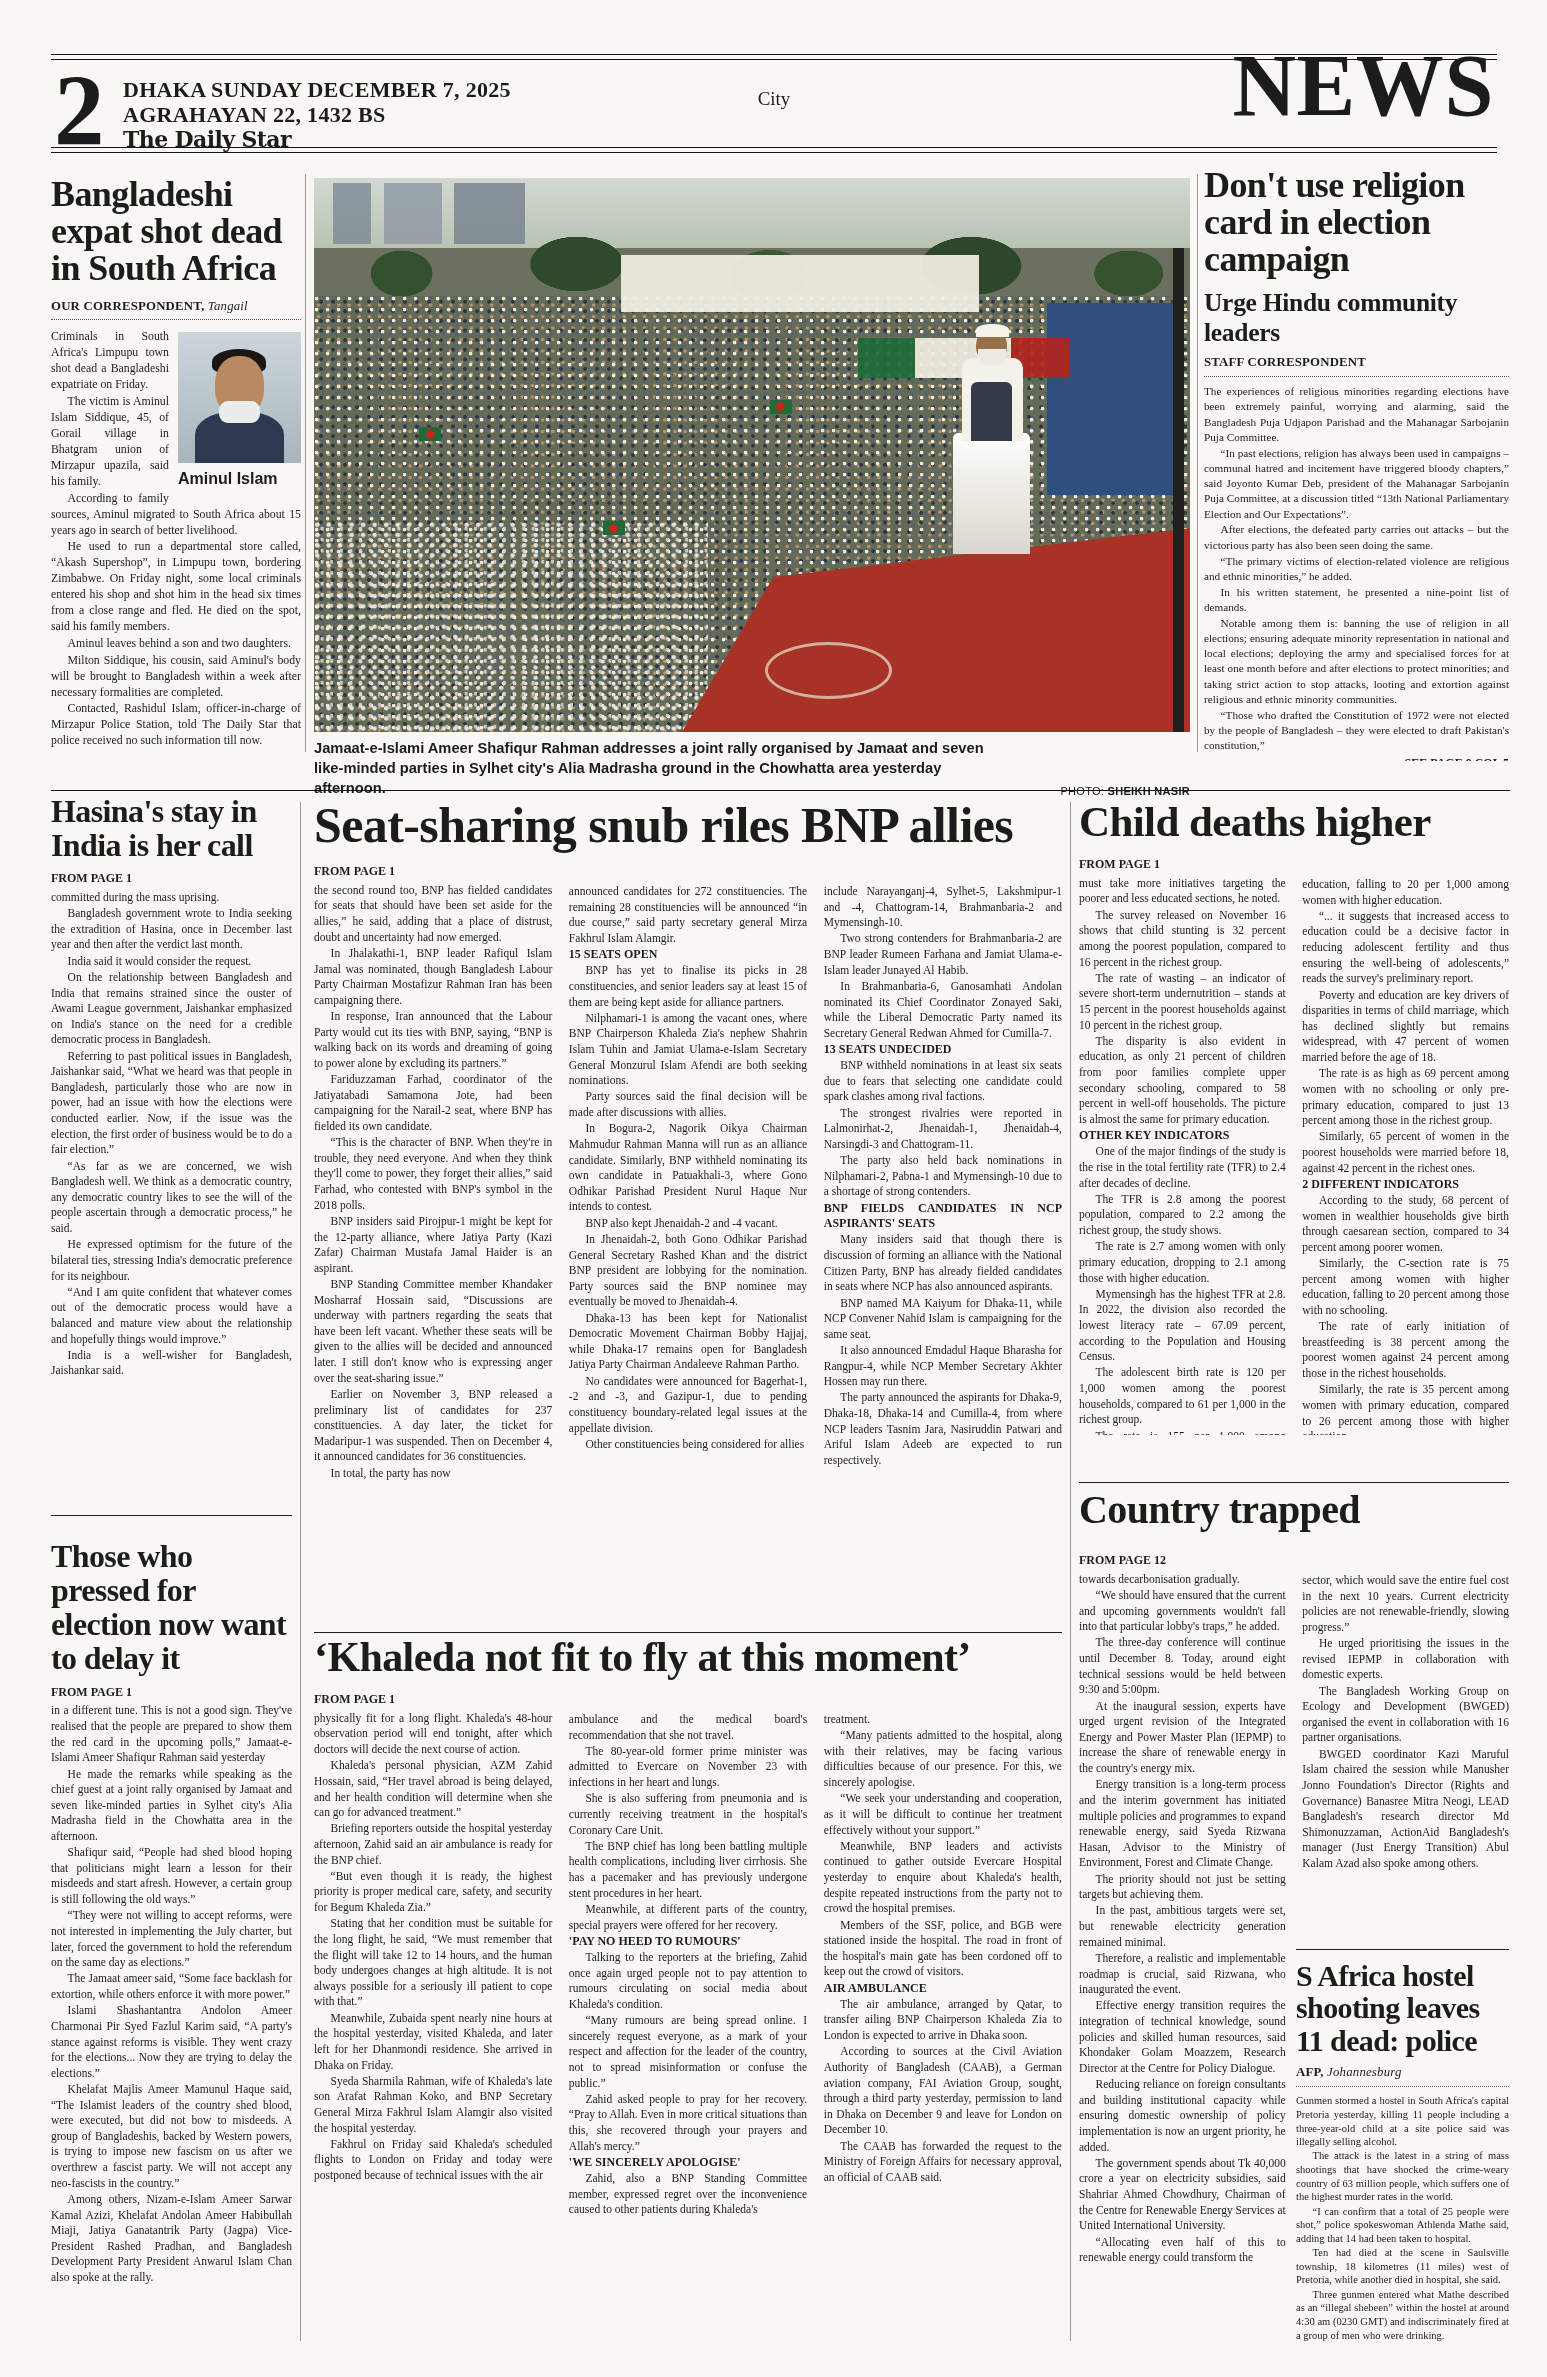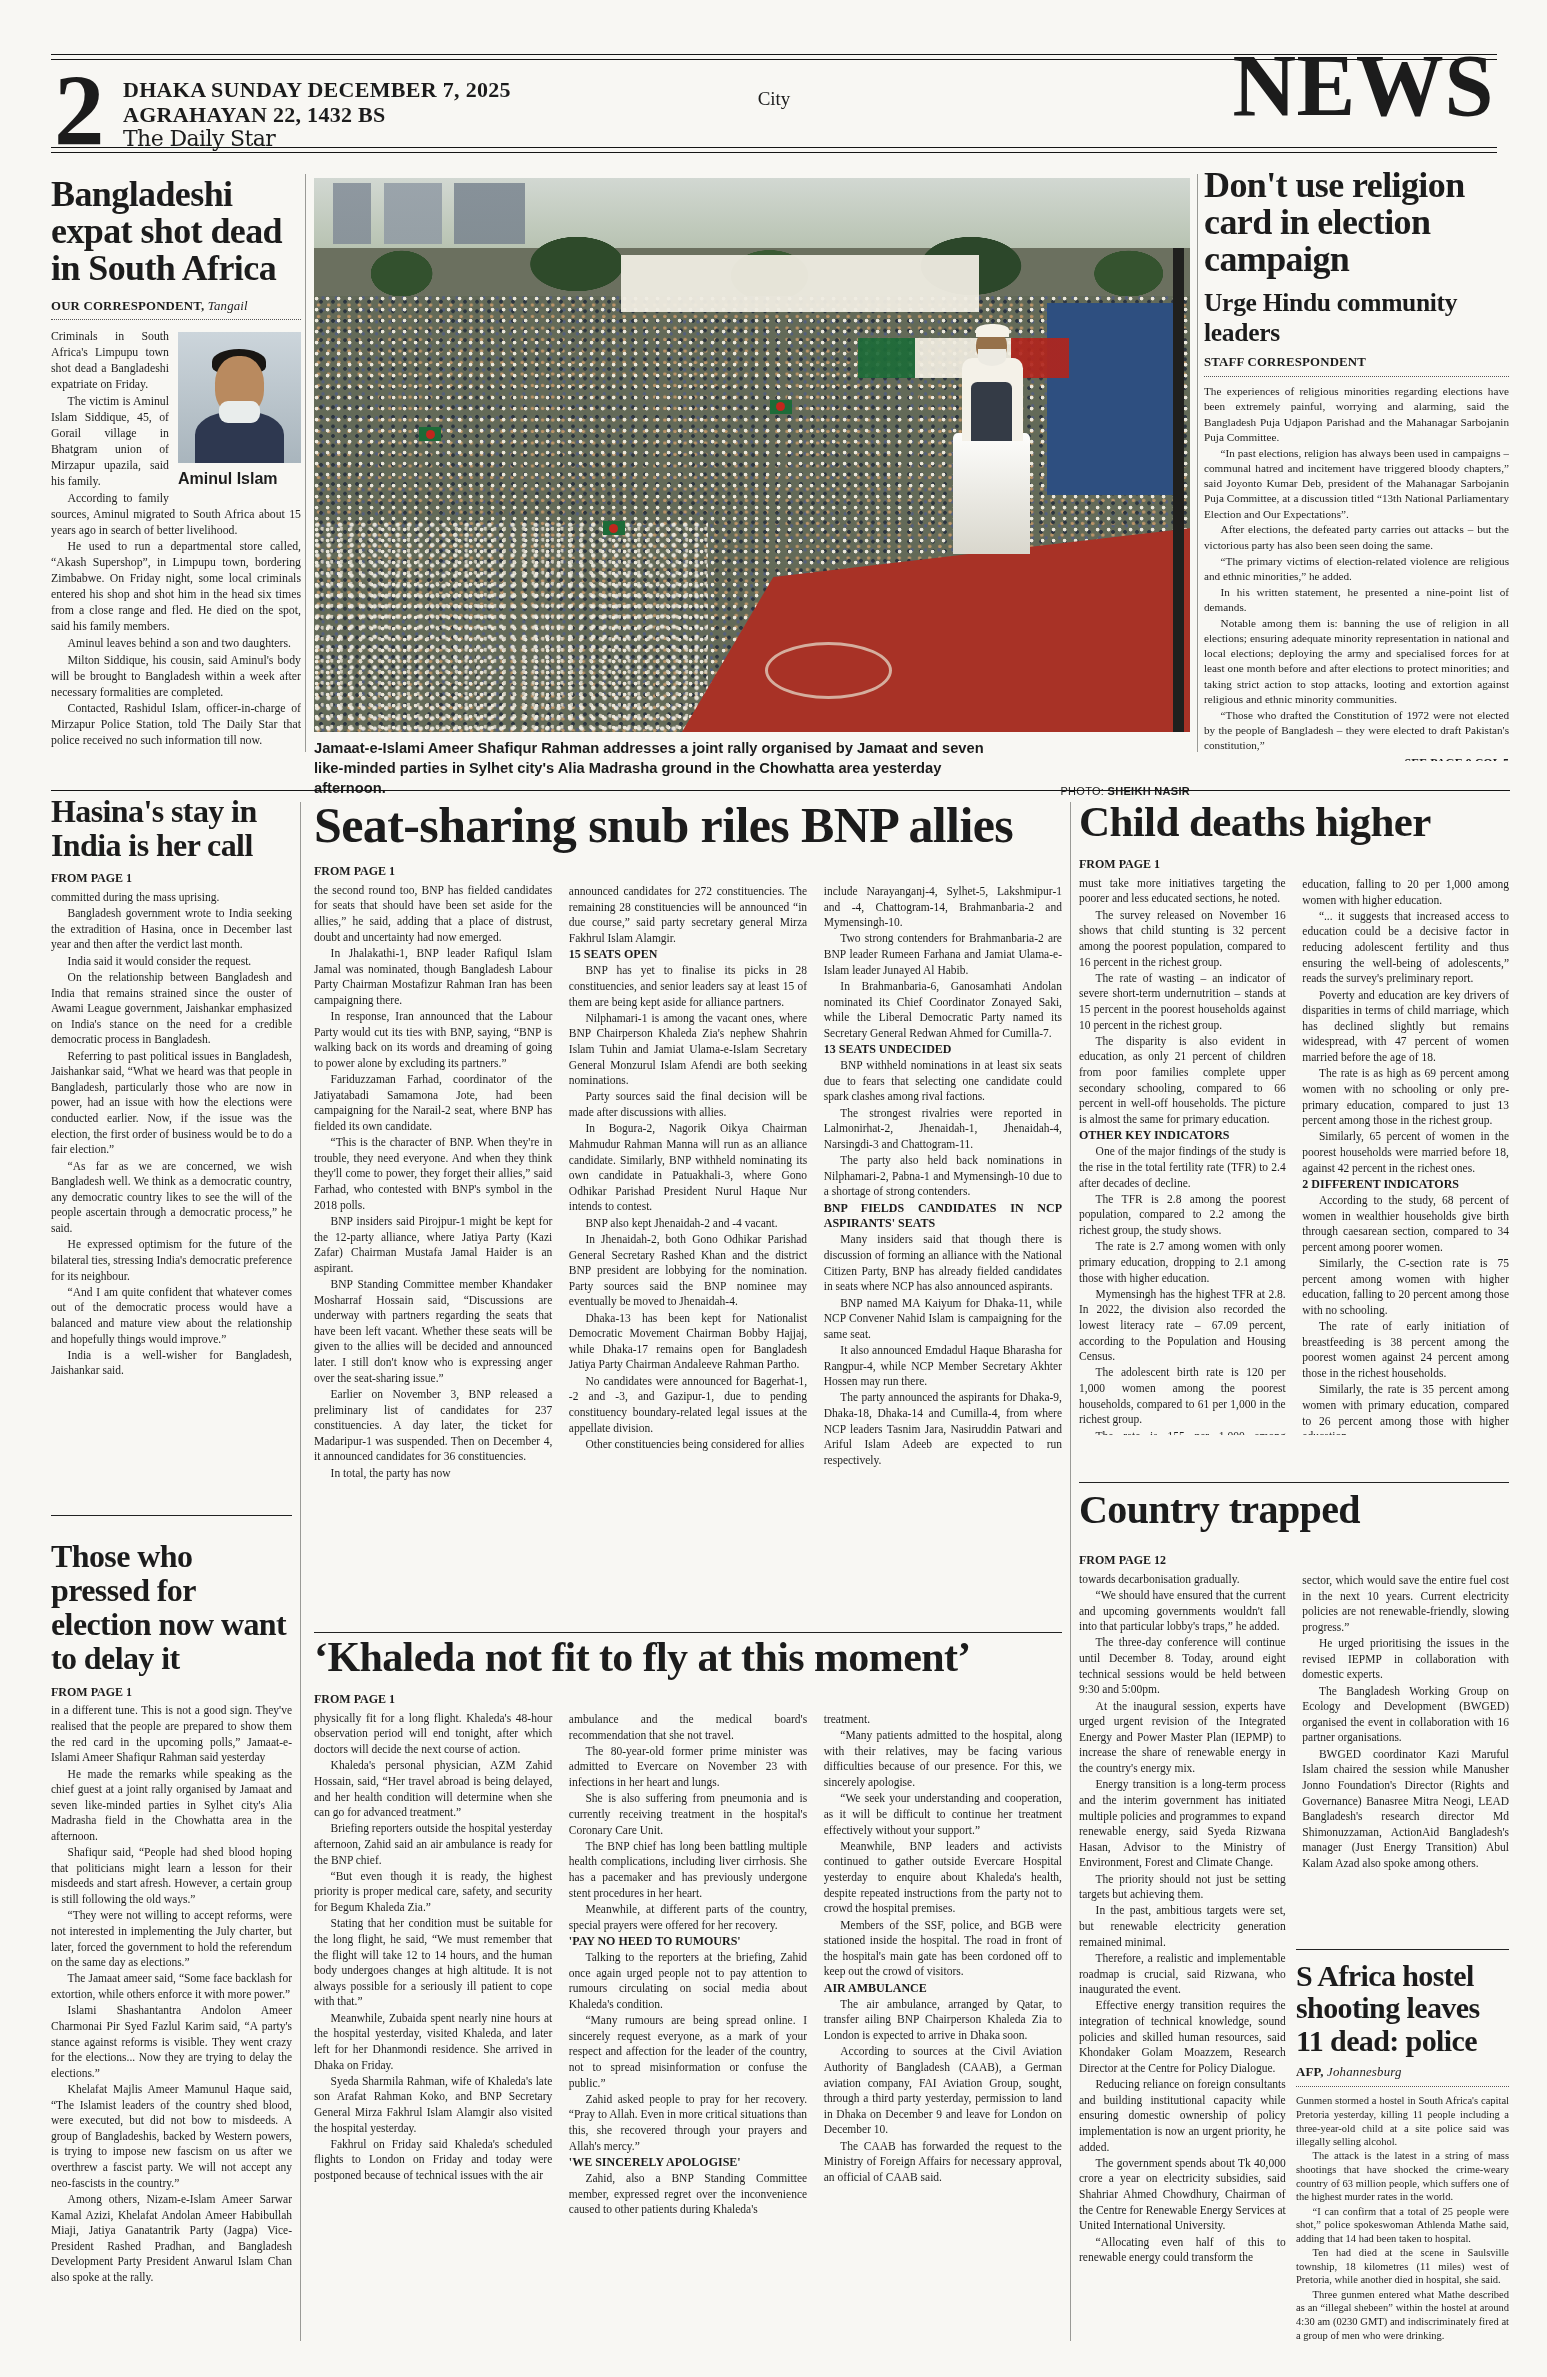--- a/index.html
+++ b/index.html
@@ -4,21 +4,21 @@
 <style>
   html,body{margin:0;padding:0;background:#888;}
   .page{position:relative;width:1548px;height:2377px;background:#f8f7f3;color:#1c1c1c;
         font-family:"Liberation Serif",serif;overflow:hidden;margin:0 auto;}
   .hr2{position:absolute;height:3.8px;border-top:1.3px solid #151515;border-bottom:1.3px solid #151515;}
   .hr1{position:absolute;height:1.3px;background:#151515;}
   .vr{position:absolute;width:0.6px;background:#9a9a96;}
   
   .pageno{position:absolute;font-size:101px;line-height:.9;font-weight:700;}
   .dateblock{position:absolute;font-weight:700;font-size:22px;line-height:1.12;letter-spacing:0.3px;}
-  .paperlogo{position:absolute;font-family:"DejaVu Serif",serif;font-weight:400;font-size:22px;letter-spacing:-0.6px;}
+  .paperlogo{position:absolute;font-family:"DejaVu Serif",serif;font-weight:700;font-size:22px;letter-spacing:-0.6px;}
   .sectionlabel{position:absolute;left:0;right:0;text-align:center;font-size:19px;}
   .brand{position:absolute;right:54px;top:42px;font-size:88px;font-weight:700;line-height:1;letter-spacing:0.6px;}
   
   .article{position:absolute;}
   h1,h2{margin:0;font-weight:700;letter-spacing:-0.6px;}
   h1.lead{font-size:36px;line-height:1.03;}
   .subhead2{font-size:25.5px;font-weight:700;margin-top:10.2px;letter-spacing:-0.3px;}
   .byline{margin-top:11.5px;font-size:12.8px;font-weight:700;letter-spacing:0.2px;}
   .byline .loc{font-style:italic;font-weight:400;}
   .dotted{border-bottom:1.9px dotted #555;margin:5.7px 0 7.7px;}
@@ -313,21 +313,21 @@
 
   <div class="article" style="left:1079px;top:800px;width:430px;">
     <h1 style="font-size:43px;line-height:1;">Child deaths higher</h1>
     <div class="cols" style="max-height:578px;overflow:hidden;">
       <div class="col">
         <div class="from-label" style="margin-top:0;">FROM PAGE 1</div>
         <div class="body">
             <p>must take more initiatives targeting the poorer and less educated sections, he noted.</p>
             <p>The survey released on November 16 shows that child stunting is 32 percent among the poorest population, compared to 16 percent in the richest group.</p>
             <p>The rate of wasting – an indicator of severe short-term undernutrition – stands at 15 percent in the poorest households against 10 percent in the richest group.</p>
-            <p>The disparity is also evident in education, as only 21 percent of children from poor families complete upper secondary schooling, compared to 66 percent in well-off households. The picture is almost the same for primary education.</p>
+            <p>The disparity is also evident in education, as only 21 percent of children from poor families complete upper secondary schooling, compared to 58 percent in well-off households. The picture is almost the same for primary education.</p>
             <h4 class="col-subhead">OTHER KEY INDICATORS</h4>
             <p>One of the major findings of the study is the rise in the total fertility rate (TFR) to 2.4 after decades of decline.</p>
             <p>The TFR is 2.8 among the poorest population, compared to 2.2 among the richest group, the study shows.</p>
             <p>The rate is 2.7 among women with only primary education, dropping to 2.1 among those with higher education.</p>
             <p>Mymensingh has the highest TFR at 2.8. In 2022, the division also recorded the lowest literacy rate – 67.09 percent, according to the Population and Housing Census.</p>
             <p>The adolescent birth rate is 120 per 1,000 women among the poorest households, compared to 61 per 1,000 in the richest group.</p>
             <p>The rate is 155 per 1,000 among adolescents with lower secondary</p>
           </div>
       </div>
       <div class="col">

